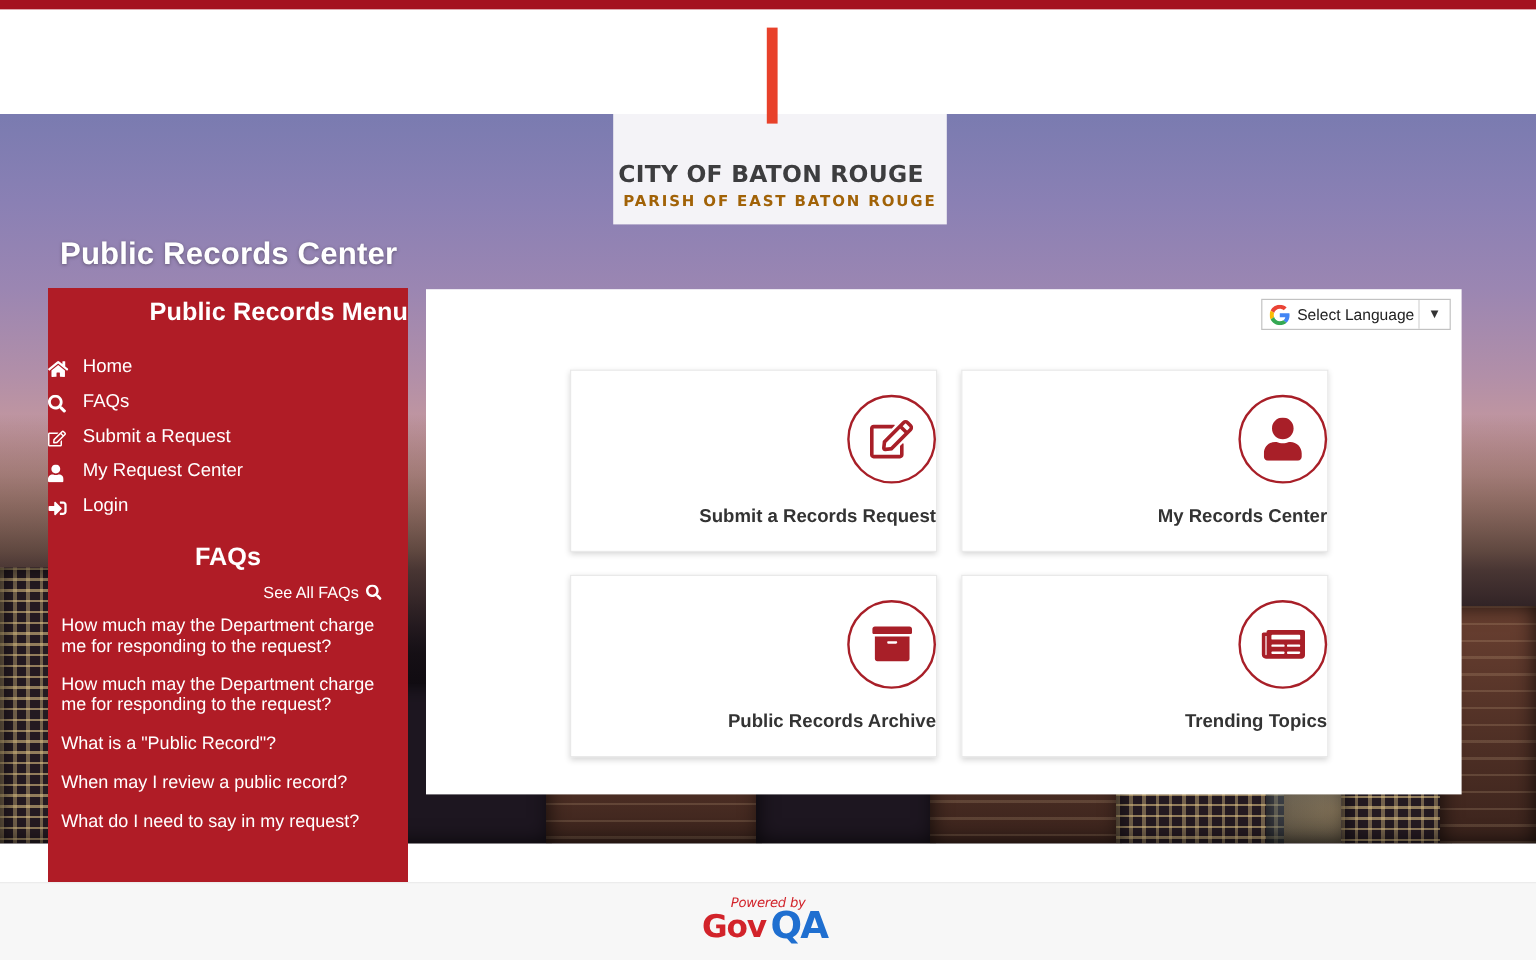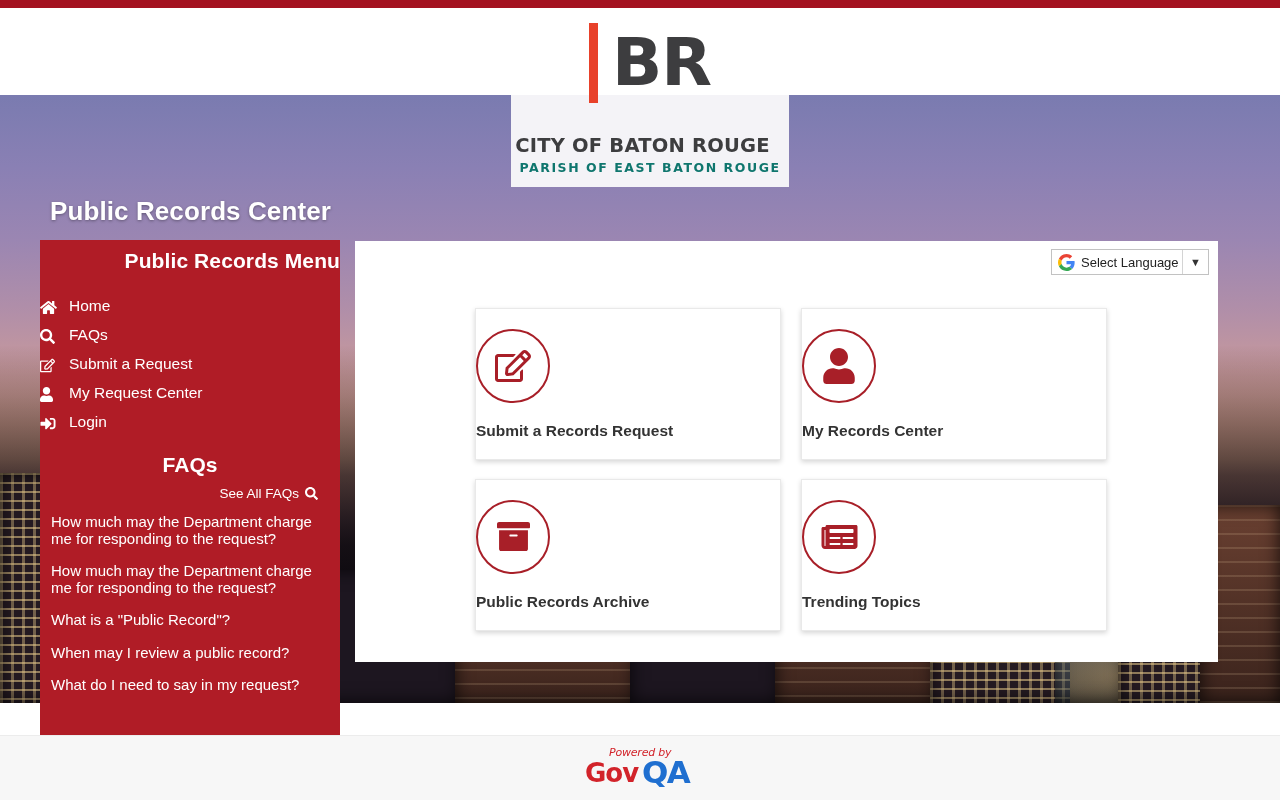--- a/index.html
+++ b/index.html
@@ -146,21 +146,21 @@
   }
   .logo-parish {
     position: absolute;
     left: 511px; top: 160px;
     width: 278px;
     text-align: center;
     font-family: "DejaVu Sans", sans-serif;
     font-weight: bold;
     font-size: 12.5px;
     letter-spacing: 1.55px;
-    color: #0f766e;
+    color: #a16207;
     z-index: 7;
   }
 
   
   .page-title {
     position: absolute;
     left: 50px; top: 196px;
     font-size: 26px;
     font-weight: bold;
     color: #ffffff;
@@ -295,21 +295,21 @@
     margin-bottom: 19px;
   }
   .tile {
     width: 310px;
     height: 152px;
     background: #ffffff;
     border: 1px solid #e9e9e9;
     box-shadow: 0 2px 5px rgba(0,0,0,0.17);
     display: flex;
     flex-direction: column;
-    align-items: flex-start;
+    align-items: flex-end;
     justify-content: center;
     cursor: pointer;
     text-decoration: none;
   }
   .tile-circle {
     width: 74px; height: 74px;
     border: 2px solid #a81f28;
     border-radius: 50%;
     display: flex;
     align-items: center;
@@ -401,21 +401,20 @@
       <div class="bld lit" style="left:1118px;top:70px;  width:92px;  height:238px;"></div>
       <div class="bld brick" style="left:1200px;top:110px; width:80px;  height:198px;"></div>
 
     </div>
   </div>
   <div class="gap-strip"></div>
 
   <div class="logo-box"></div>
   <div class="logo-mark">
     <div class="logo-bar"></div>
-    <div class="logo-br">BR</div>
   </div>
   <div class="logo-city">CITY OF BATON ROUGE</div>
   <div class="logo-parish">PARISH OF EAST BATON ROUGE</div>
 
   <div class="page-title">Public Records Center</div>
 
   <div class="sidebar">
     <div class="sidebar-title">Public Records Menu</div>
 
     <div class="menu">

